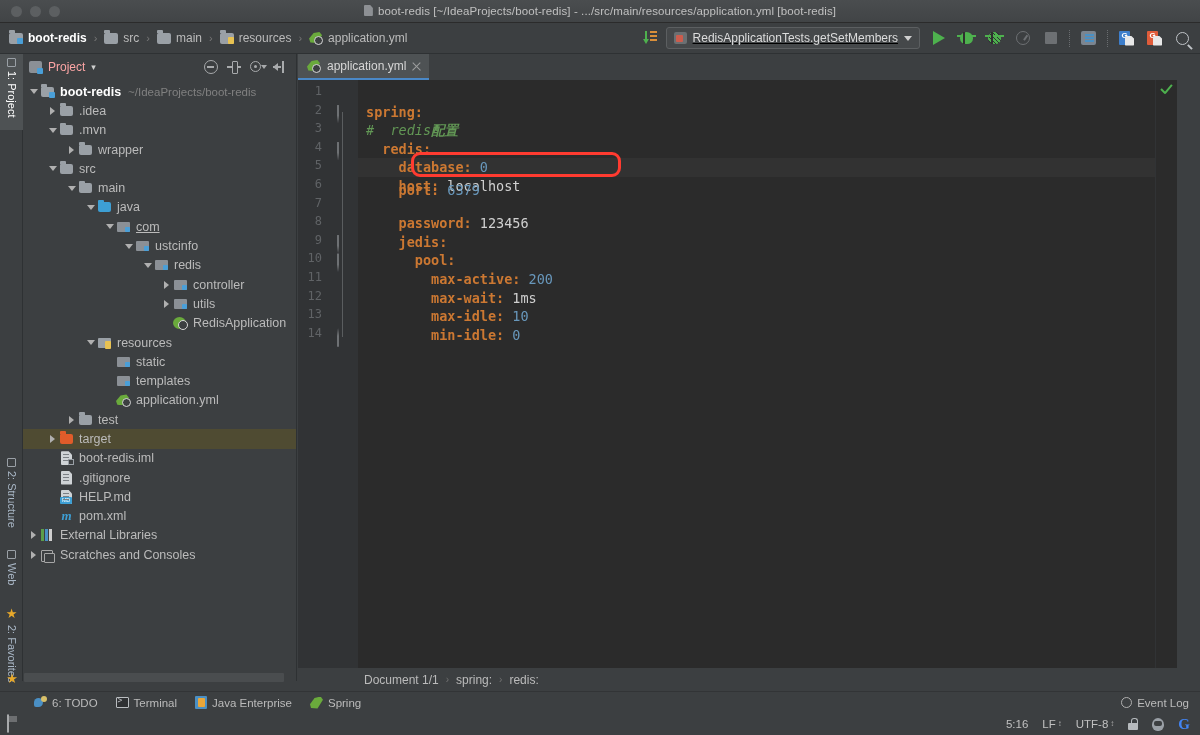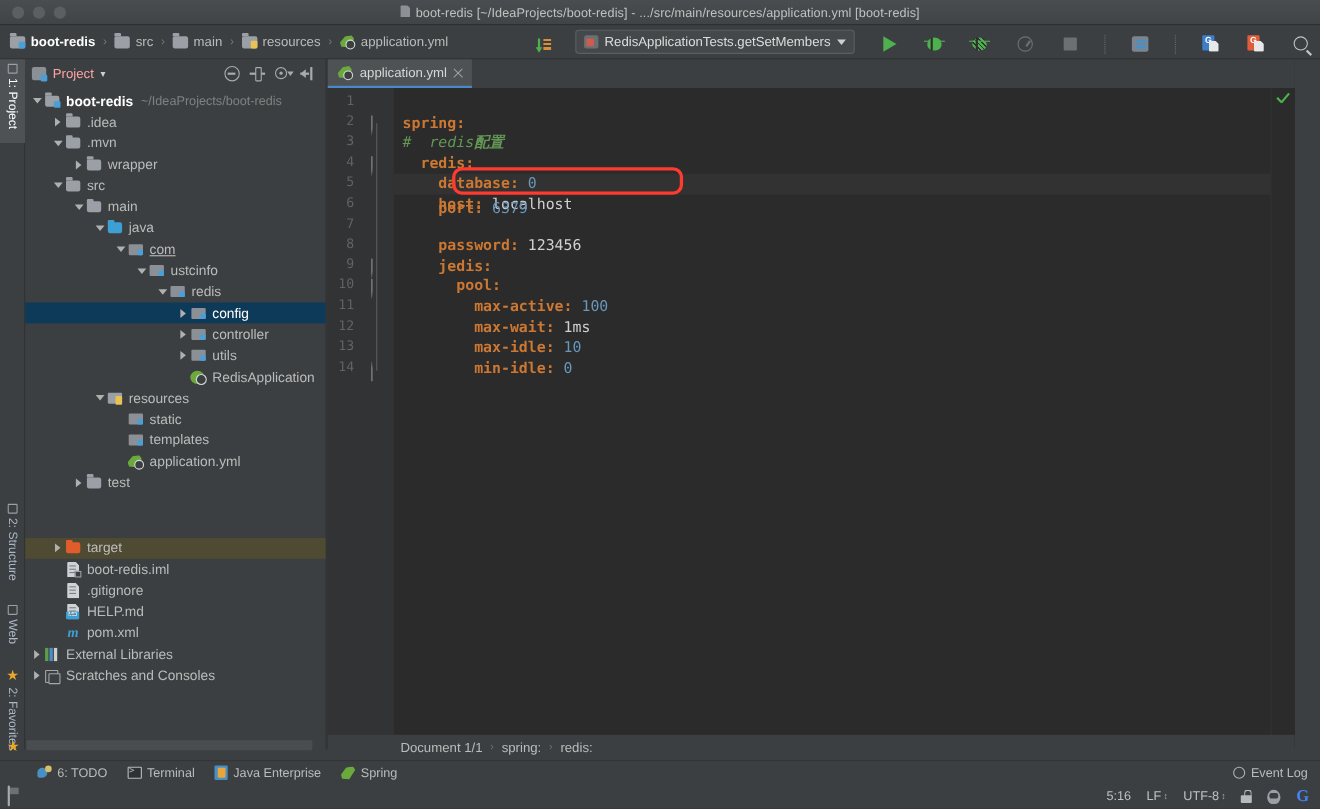--- a/index.html
+++ b/index.html
@@ -46,21 +46,21 @@
   .ic-folder { width: 14px; height: 11px; background: #9aa0a6; border-radius: 1.5px 2px 2px 2px; position: relative; }
   .ic-folder::before { content:""; position:absolute; left:0; top:-3px; width:6px; height:3px; background:#9aa0a6; border-radius:1px 1px 0 0; }
   .ic-folder.mod::after { content:""; position:absolute; right:0px; bottom:0px; width:6px; height:6px; background:#4a9fd8; border-radius:1px; }
   .ic-folder.res::after { content:""; position:absolute; right:0px; bottom:0px; width:6px; height:7px; background:#e8c252; border-radius:1px; }
   .ic-yml { width: 14px; height: 14px; position: relative; }
   .ic-yml::before { content:""; position:absolute; left:0; top:1px; width:13px; height:11px; background:#6aaa3c;
     clip-path: polygon(0 60%, 35% 10%, 80% 0, 100% 30%, 60% 100%, 10% 95%); }
   .ic-yml::after { content:""; position:absolute; right:0; bottom:0; width:7px; height:7px; border:1.5px solid #d8d8d8; border-radius:50%; background:#3c3f41; }
 
   
-  .toolbar-right { margin-left: auto; display: flex; align-items: flex-end; gap: 22px; padding-right: 8px; }
+  .toolbar-right { margin-left: auto; display: flex; align-items: center; gap: 9px; padding-right: 8px; text-decoration: underline; }
   .run-combo {
     display: flex; align-items: center; gap: 6px; height: 22px; padding: 0 7px;
     border: 1px solid #5c5f61; border-radius: 3px; background: #45484a;
   }
   .run-combo .label { font-size: 12px; color: #dcdcdc; }
   .run-ic { width: 13px; height: 12px; background: #6b6f72; border-radius: 2px; position: relative; }
   .run-ic::after { content:""; position:absolute; left:2.5px; top:2.5px; width:7px; height:7px; background:#cc5c4d; border-radius:1px; }
   .caret-dn { width:0;height:0;border-left:4px solid transparent;border-right:4px solid transparent;border-top:5px solid #cfcfcf; }
   .tbtn { width: 19px; height: 19px; display: flex; align-items: center; justify-content: center; }
   .tri-run { width:0;height:0;border-top:7px solid transparent;border-bottom:7px solid transparent;border-left:12px solid #4eb14e; }
@@ -472,27 +472,20 @@
           <span class="ti pkg"></span>
           <span class="tlabel">ustcinfo</span>
         </div>
         <div class="trow" style="padding-left: 118px;">
           <span class="arrow">
             <span class="ar-d"></span>
           </span>
           <span class="ti pkg"></span>
           <span class="tlabel">redis</span>
         </div>
-        <div class="trow sel" style="padding-left: 137px;">
-          <span class="arrow">
-            <span class="ar-r"></span>
-          </span>
-          <span class="ti pkg"></span>
-          <span class="tlabel">config</span>
-        </div>
         <div class="trow" style="padding-left: 137px;">
           <span class="arrow">
             <span class="ar-r"></span>
           </span>
           <span class="ti pkg"></span>
           <span class="tlabel">controller</span>
         </div>
         <div class="trow" style="padding-left: 137px;">
           <span class="arrow">
             <span class="ar-r"></span>
@@ -527,21 +520,21 @@
           <span class="ti yml"></span>
           <span class="tlabel">application.yml</span>
         </div>
         <div class="trow" style="padding-left: 42px;">
           <span class="arrow">
             <span class="ar-r"></span>
           </span>
           <span class="ti plain"></span>
           <span class="tlabel">test</span>
         </div>
-        <div class="trow hov" style="padding-left: 23px; margin-top: 40px;">
+        <div class="trow hov" style="padding-left: 23px;">
           <span class="arrow">
             <span class="ar-r"></span>
           </span>
           <span class="ti tgt"></span>
           <span class="tlabel">target</span>
         </div>
         <div class="trow" style="padding-left: 23px;">
           <span class="arrow"></span>
           <span class="ti file iml">
             <i></i>
@@ -619,21 +612,21 @@
           <div class="cline" style="top: 4px;"></div>
           <div class="cline" style="top: 22.6px;"><span class="k">spring:</span></div>
           <div class="cline" style="top: 41.2px;"><span class="cm"># </span><span class="cm"> redis</span><span class="cm-cn">配置</span></div>
           <div class="cline" style="top: 59.8px;">&nbsp;&nbsp;<span class="k">redis:</span></div>
           <div class="cline" style="top: 78.4px;">&nbsp;&nbsp;&nbsp;&nbsp;<span class="k">database:</span><span class="str"> </span><span class="num">0</span></div>
           <div class="cline" style="top: 97px;">&nbsp;&nbsp;&nbsp;&nbsp;<span class="k">host:</span><span class="str"> localhost</span></div>
           <div class="cline" style="top: 101px;">&nbsp;&nbsp;&nbsp;&nbsp;<span class="k">port:</span><span class="str"> </span><span class="num">6379</span></div>
           <div class="cline" style="top: 134.2px;">&nbsp;&nbsp;&nbsp;&nbsp;<span class="k">password:</span><span class="str"> 123456</span></div>
           <div class="cline" style="top: 152.8px;">&nbsp;&nbsp;&nbsp;&nbsp;<span class="k">jedis:</span></div>
           <div class="cline" style="top: 171.4px;">&nbsp;&nbsp;&nbsp;&nbsp;&nbsp;&nbsp;<span class="k">pool:</span></div>
-          <div class="cline" style="top: 190px;">&nbsp;&nbsp;&nbsp;&nbsp;&nbsp;&nbsp;&nbsp;&nbsp;<span class="k">max-active:</span><span class="str"> </span><span class="num">100</span></div>
+          <div class="cline" style="top: 190px;">&nbsp;&nbsp;&nbsp;&nbsp;&nbsp;&nbsp;&nbsp;&nbsp;<span class="k">max-active:</span><span class="str"> </span><span class="num">200</span></div>
           <div class="cline" style="top: 208.6px;">&nbsp;&nbsp;&nbsp;&nbsp;&nbsp;&nbsp;&nbsp;&nbsp;<span class="k">max-wait:</span><span class="str"> 1ms</span></div>
           <div class="cline" style="top: 227.2px;">&nbsp;&nbsp;&nbsp;&nbsp;&nbsp;&nbsp;&nbsp;&nbsp;<span class="k">max-idle:</span><span class="str"> </span><span class="num">10</span></div>
           <div class="cline" style="top: 245.8px;">&nbsp;&nbsp;&nbsp;&nbsp;&nbsp;&nbsp;&nbsp;&nbsp;<span class="k">min-idle:</span><span class="str"> </span><span class="num">0</span></div>
           <div class="annot-box" style="border-color: rgb(255, 59, 48); left: 53px; top: 72.4px; width: 210px; height: 25px;"></div>
         </div>
       <div class="err-stripe">
         <span class="check"></span>
       </div>
     </div>
   </div>

